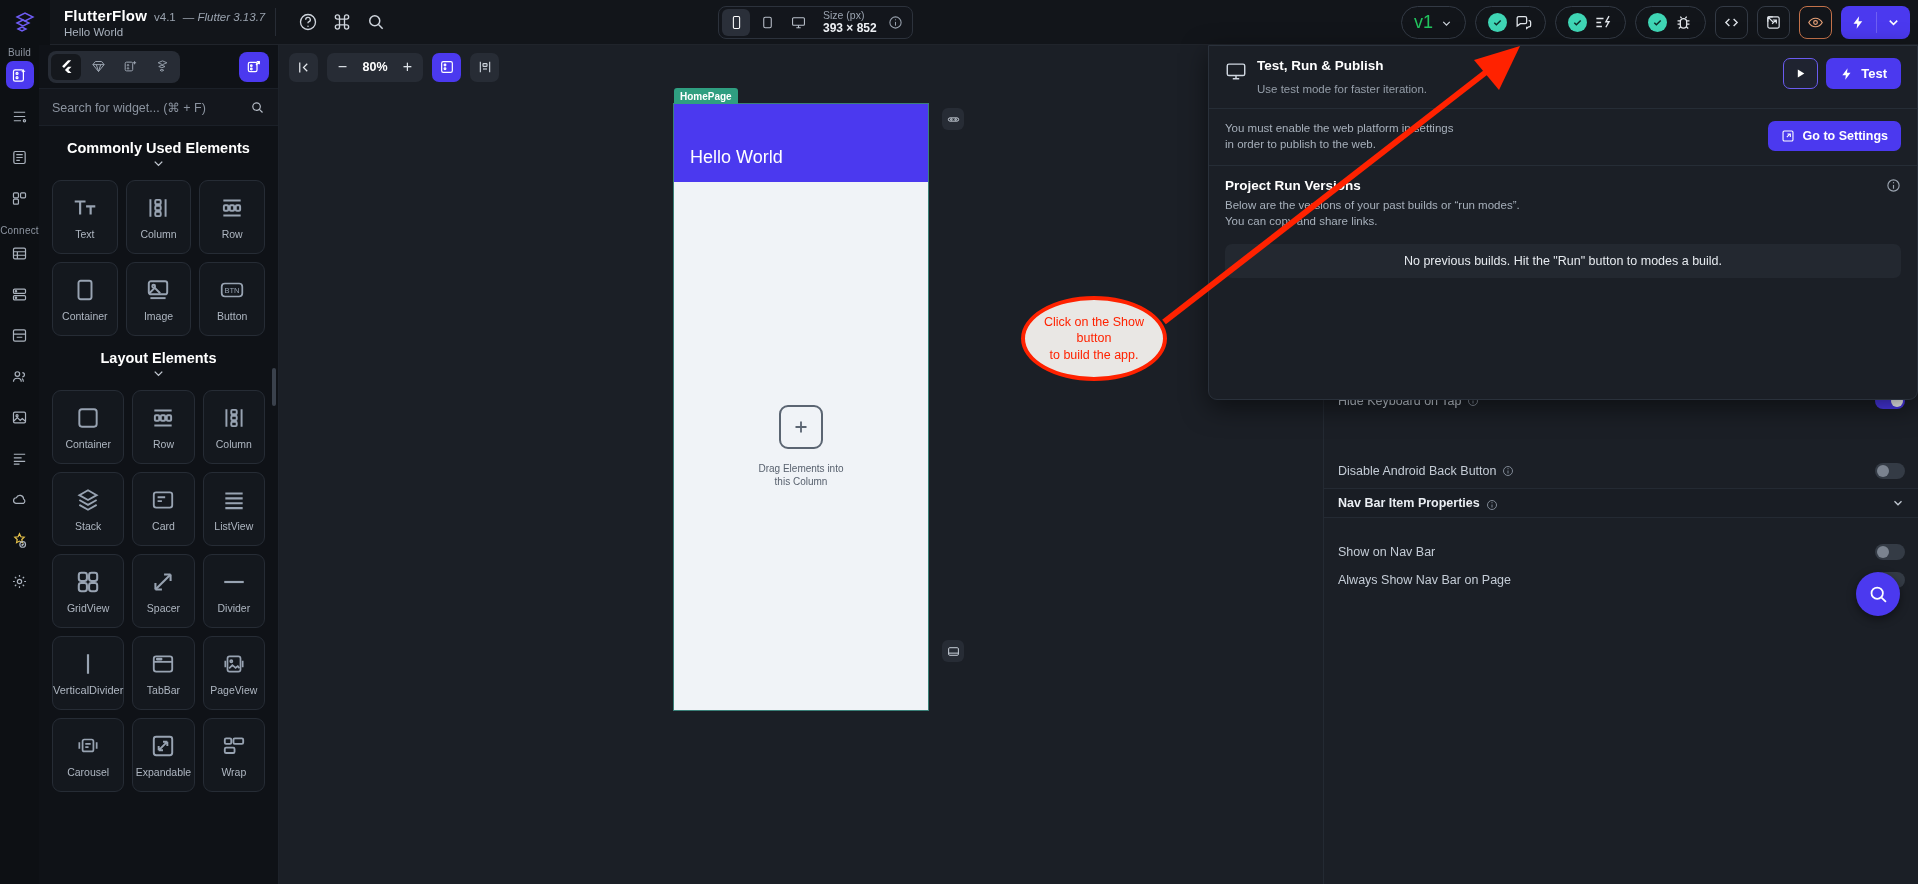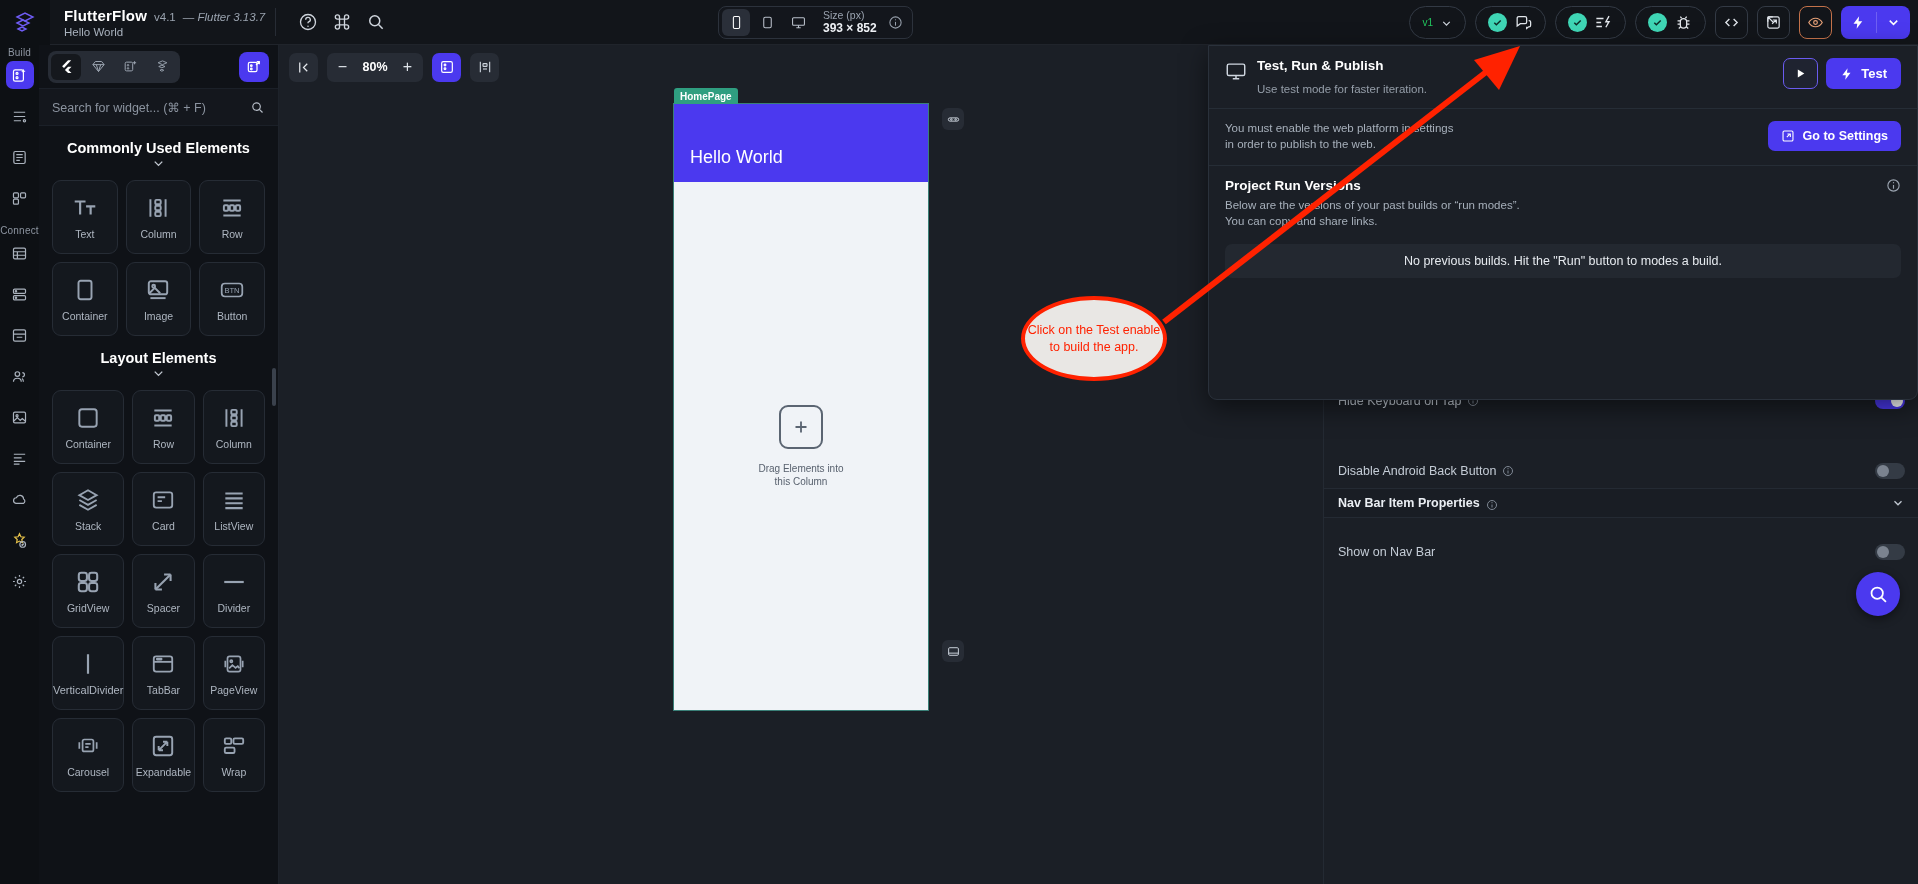--- a/index.html
+++ b/index.html
@@ -52,21 +52,21 @@
   .size-val { font-size: 12px; font-weight: bold; color: #eef1f5; }
   .size-info { margin-left: 8px; color: #98a1ad; width: 15px; height: 15px; }
 
   
   .tb-right { position: absolute; right: 8px; top: 6px; height: 33px; display: flex; align-items: center; gap: 9px; }
   .pill {
     height: 33px; border: 1px solid #333a45; border-radius: 17px;
     display: flex; align-items: center; gap: 7px; padding: 0 12px; cursor: pointer;
     background: transparent;
   }
-  .pill .vlabel { font-size: 10px; color: #22c55e; font-weight: 500; }
+  .pill .vlabel { font-size: 18px; color: #22c55e; font-weight: 500; }
   .chev { width: 13px; height: 13px; color: #cfd5dd; }
   .okdot { width: 19px; height: 19px; border-radius: 50%; background: #3fd6b5; display:flex; align-items:center; justify-content:center; }
   .okdot svg { width: 11px; height: 11px; color: #0e2a26; }
   .pill-ico { width: 19px; height: 19px; color: #e2e6eb; }
   .sq-btn {
     width: 33px; height: 33px; border-radius: 8px; border: 1px solid #333a45;
     display: flex; align-items: center; justify-content: center; color: #dfe4ea; cursor: pointer;
   }
   .sq-btn svg { width: 17px; height: 17px; }
   .sq-btn.eye { border-color: #c4724a; color: #e6a077; }
@@ -938,20 +938,26 @@
           </svg>
       </span>
     </div>
 
     <div class="prop-row" style="top:493px;">
       <span>Show on Nav Bar</span>
       <span class="toggle">
           <span class="knob"></span>
         </span>
     </div>
+    <div class="prop-row" style="top:521px;">
+      <span>Always Show Nav Bar on Page</span>
+      <span class="toggle">
+          <span class="knob"></span>
+        </span>
+    </div>
   </div>
 
   <div class="ddpanel">
     <div class="dd-sec1">
       <span class="dd-mon">
         <svg viewBox="0 0 24 24" fill="none" stroke="currentColor" stroke-width="1.6">
             <rect x="2.5" y="4.5" width="19" height="12.5" rx="1.8"></rect>
             <path d="M8.5 20.5h7M12 17v3.5"></path>
           </svg>
       </span>
@@ -1006,21 +1012,21 @@
       <div class="dd-empty">No previous builds. Hit the "Run" button to modes a build.</div>
     </div>
   </div>
 
   <svg class="anno-svg" viewBox="0 0 1918 884">
     <line x1="1164" y1="322" x2="1490" y2="69" stroke="#ff2200" stroke-width="6"></line>
     <polygon points="1520,46 1474,60 1499,90" fill="#ff2200"></polygon>
   </svg>
 
   <div class="callout">
-    <span class="ct">Click on the Test enable</span>
+    <span class="ct">Click on the Show button</span>
     <span class="ct">to build the app.</span>
   </div>
 
   <div class="fab">
     <svg viewBox="0 0 24 24" fill="none" stroke="currentColor" stroke-width="2">
         <circle cx="10.5" cy="10.5" r="6.5"></circle>
         <path d="M15.5 15.5l5 5"></path>
       </svg>
   </div>
 

